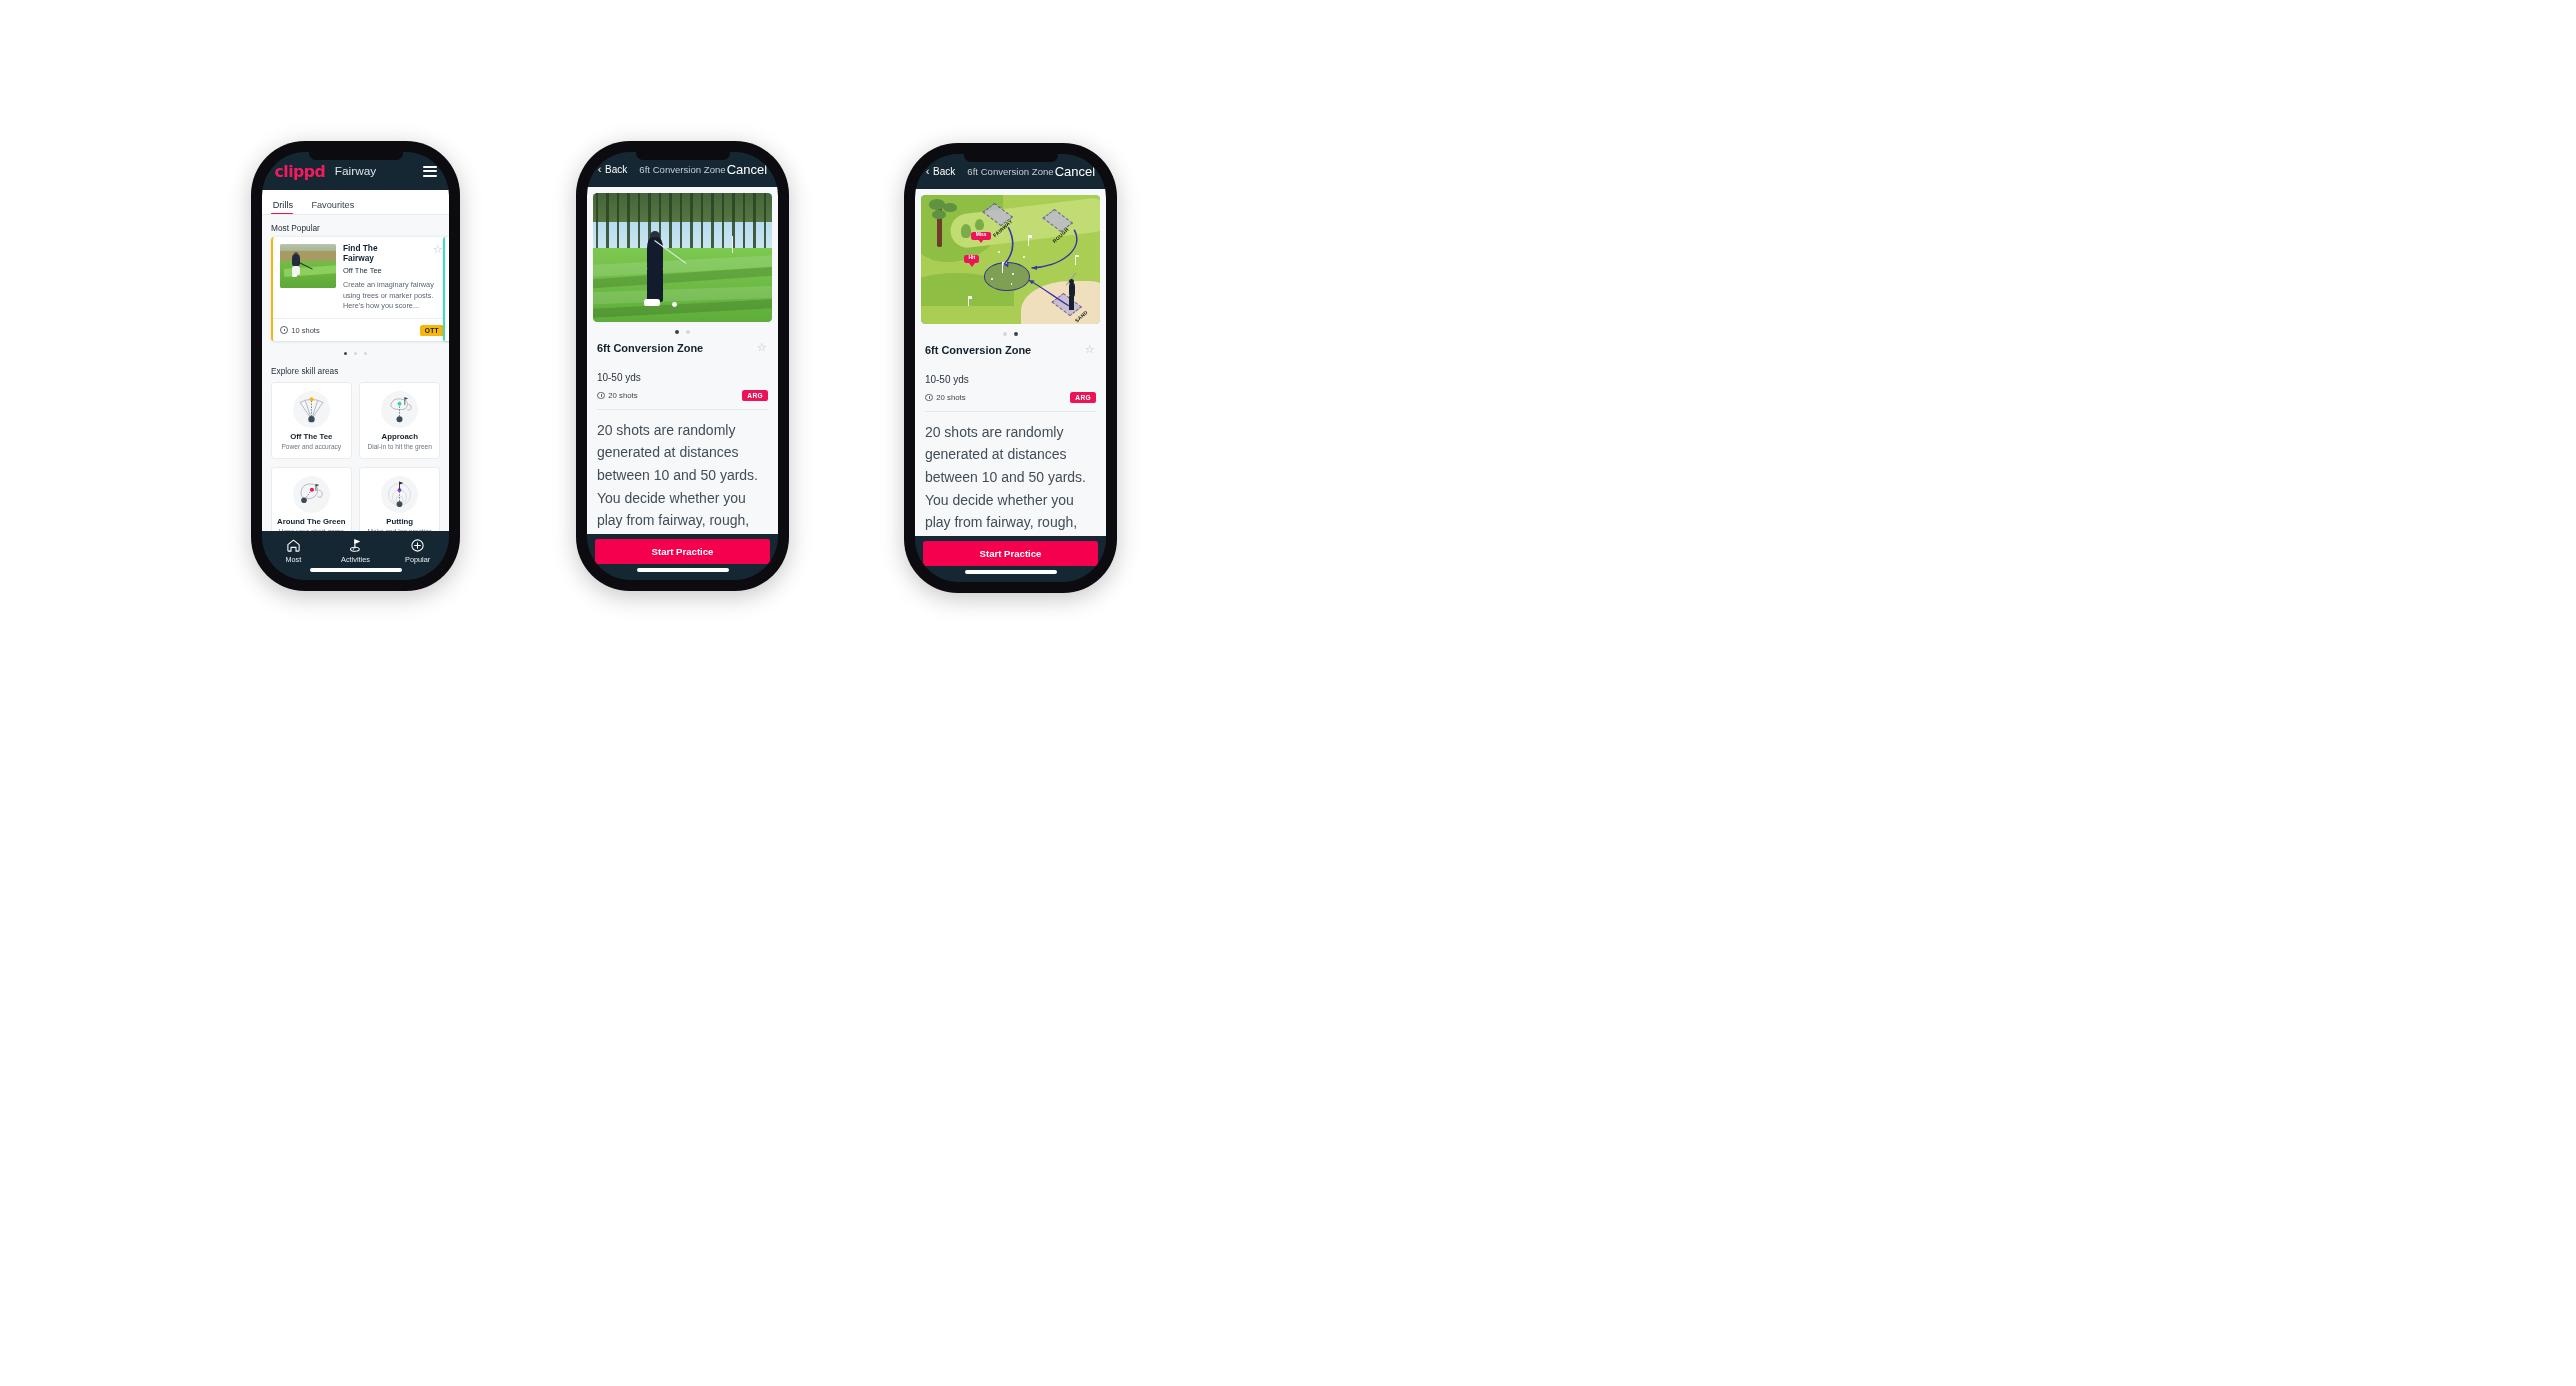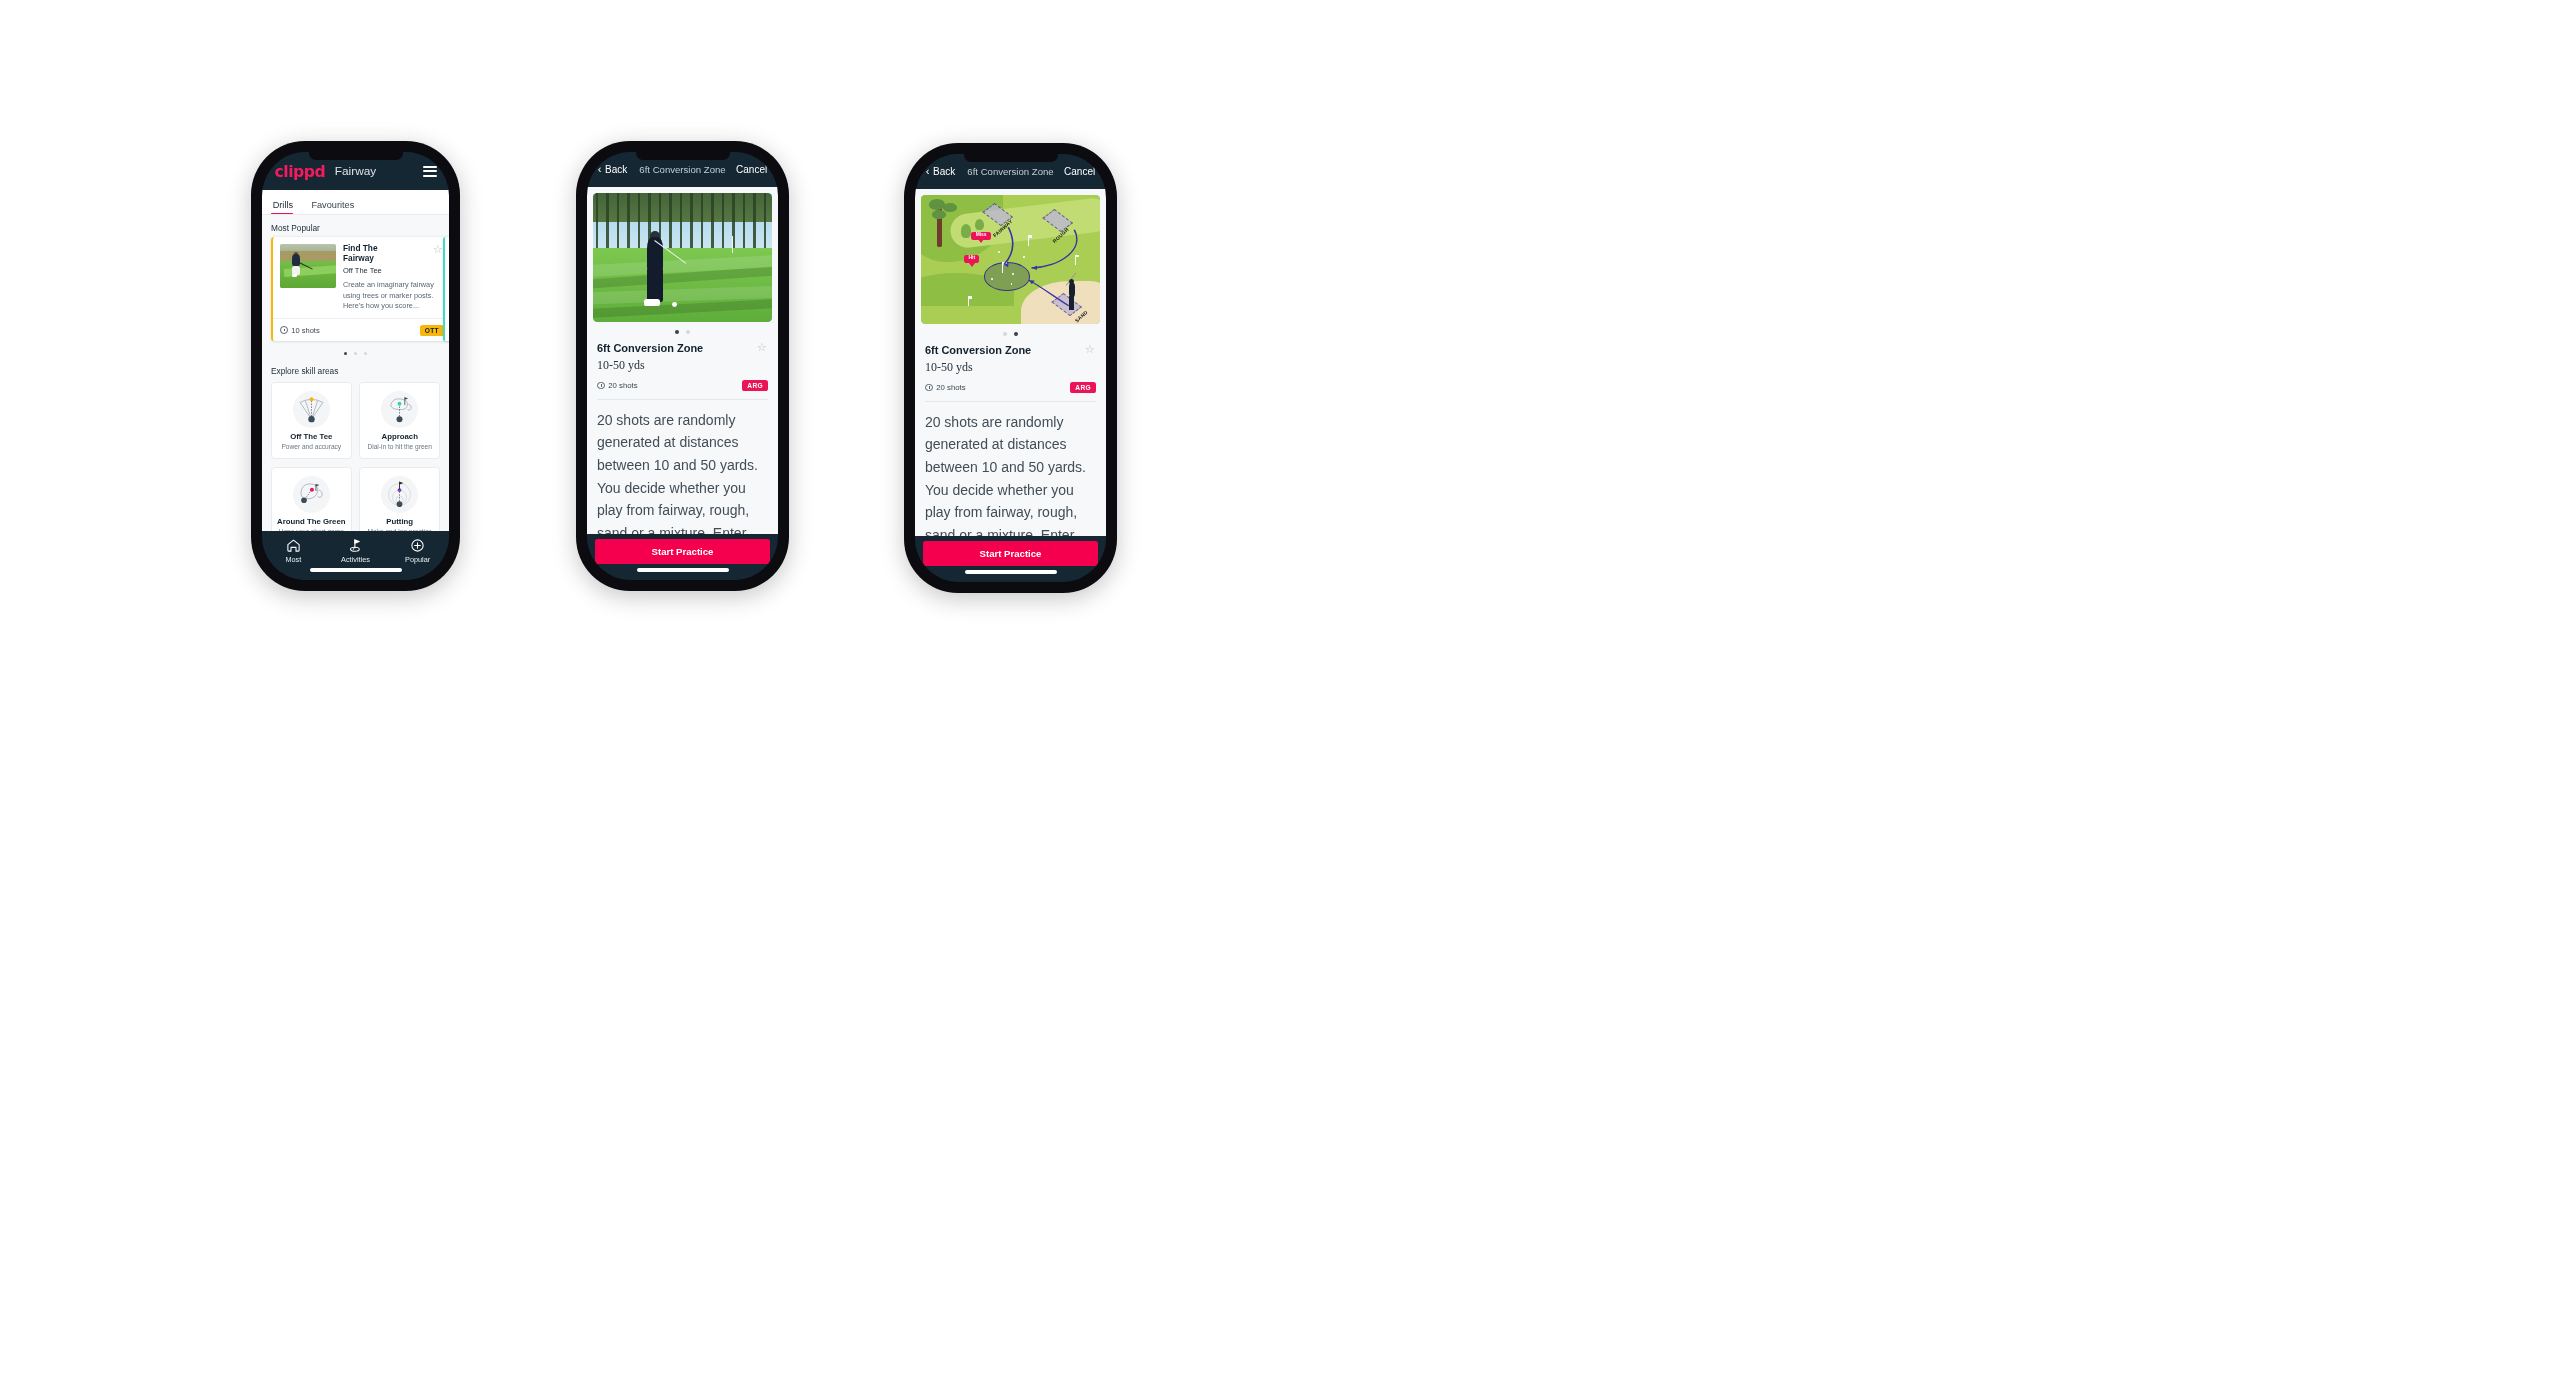--- a/index.html
+++ b/index.html
@@ -152,34 +152,34 @@
   .dtopbar {
     height: 35px; background: #152733; display: flex; align-items: center;
     padding: 0 10.5px; color: #fff; flex: 0 0 auto; position: relative;
   }
   .backbtn { display: flex; align-items: center; gap: 3.5px; font-size: 10px; color: #fff; z-index:2;}
   .chev { font-size: 11.3px; line-height: 1; }
   .dtitle {
     position: absolute; left: 0; right: 0; text-align: center;
     font-size: 9.6px; color: #c4ccd3; pointer-events: none;
   }
-  .cancelbtn { margin-left: auto; font-size: 10px; color: #fff; z-index: 2; }
+  .cancelbtn { margin-left: auto; font-size: 13px; color: #fff; z-index: 2; }
 
   .detail-body { flex: 1 1 auto; background: #f7f8f9; padding: 6.1px 6.1px 0 6.1px; overflow: hidden; }
   .media {
     width: 100%; height: 129px; border-radius: 4.4px; overflow: hidden; position: relative;
     background: #7fc5e8;
   }
   .dotrow { display: flex; gap: 7px; justify-content: center; padding: 7.8px 0 7.8px; }
   .dot2 { width: 3.9px; height: 3.9px; border-radius: 50%; background: #d4d8dc; }
   .dot2.on { background: #37434e; }
 
   .dtitle2 { font-size: 11px; font-weight: 700; color: #11212e; }
   .dhead { display: flex; align-items: flex-start; padding: 0 3.5px; }
-  .dyds { font-size: 12px; color: #28333d; padding: 0 3.5px; margin-top: 4px; font-family: Liberation Serif, serif; }
+  .dyds { font-size: 10px; color: #28333d; padding: 0 3.5px; margin-top: 18px; }
   .drow {
     display: flex; align-items: center; padding: 0 3.5px; margin-top: 7px;
   }
   .dshots { font-size: 7.8px; color: #3c4852; display: flex; align-items: center; gap: 3.5px; }
   .dpill {
     margin-left: auto; font-size: 6.6px; font-weight: 700; color: #fff;
     background: #ec1457; border-radius: 2.6px; padding: 2.2px 5.2px; letter-spacing: 0.3px;
   }
   .divider { height: 0.9px; background: #e5e8ea; margin: 7.8px 3.5px 0 3.5px; }
   .dpara { font-size: 14px; color: #414d57; line-height: 1.62; padding: 8.7px 3.5px 0 3.5px; }

